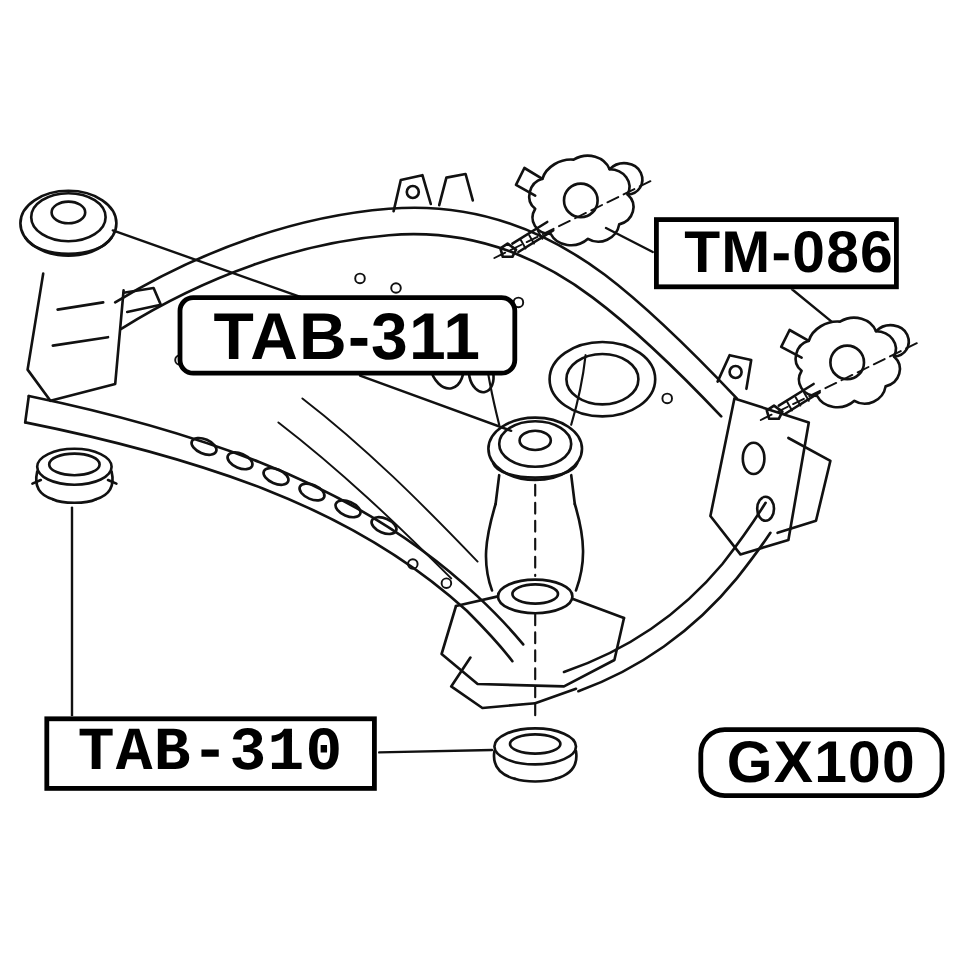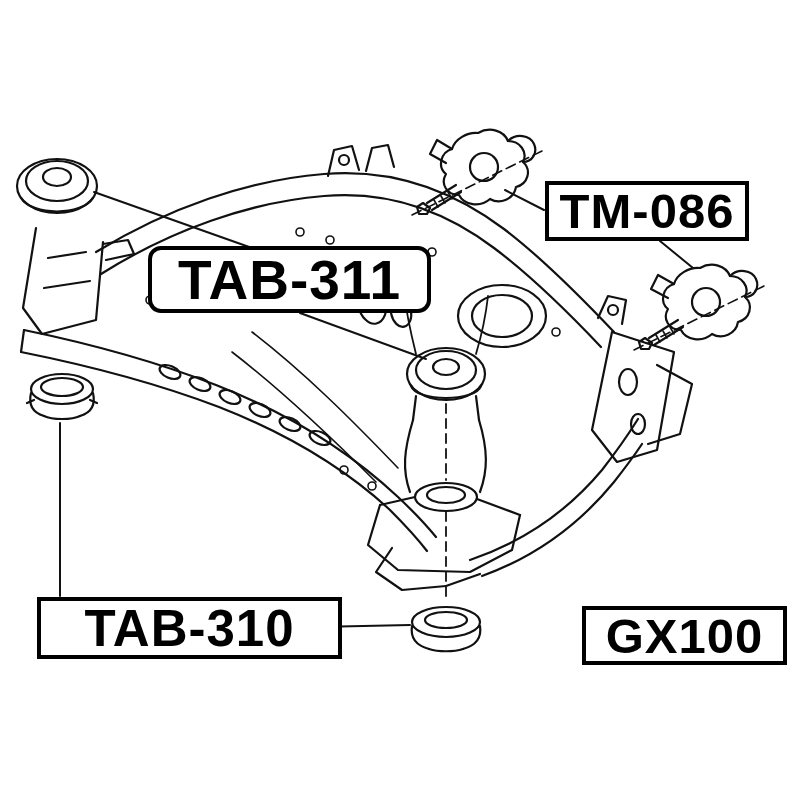--- a/index.html
+++ b/index.html
@@ -19,23 +19,23 @@
     background: #ffffff;
     display: flex;
     align-items: center;
     justify-content: center;
     color: #000;
     font-weight: 700;
     letter-spacing: 1px;
     white-space: nowrap;
   }
   .callout.tab311 { left: 148px; top: 246px; width: 283px; height: 67px; font-size: 55px; border-radius: 13px; }
-  .callout.tm086  { left: 545px; top: 181px; width: 204px; height: 60px; font-size: 49px; }
-  .callout.tab310 { left: 37px;  top: 597px; width: 305px; height: 62px; font-size: 51px; }
-  .callout.gx100  { left: 582px; top: 606px; width: 205px; height: 59px; font-size: 49px; }
+  .callout.tm086  { left: 545px; top: 181px; width: 204px; height: 60px; font-size: 49px; justify-content: flex-end; }
+  .callout.tab310 { left: 37px;  top: 597px; width: 277px; height: 62px; font-size: 51px; font-family: Liberation Mono, monospace; }
+  .callout.gx100  { left: 582px; top: 606px; width: 205px; height: 59px; font-size: 49px; border-radius: 22px; }
 </style>
 </head>
 <body>
 
 <div class="canvas">
 
   <svg width="800" height="800" viewBox="0 0 800 800" fill="none" stroke="#111111" stroke-width="2.2" stroke-linecap="round" stroke-linejoin="round">
 
     <g>
       <path d="M 96 252 C 168 208 248 180 324 174 C 396 168 456 193 504 229 C 541 257 577 293 614 332"></path>

